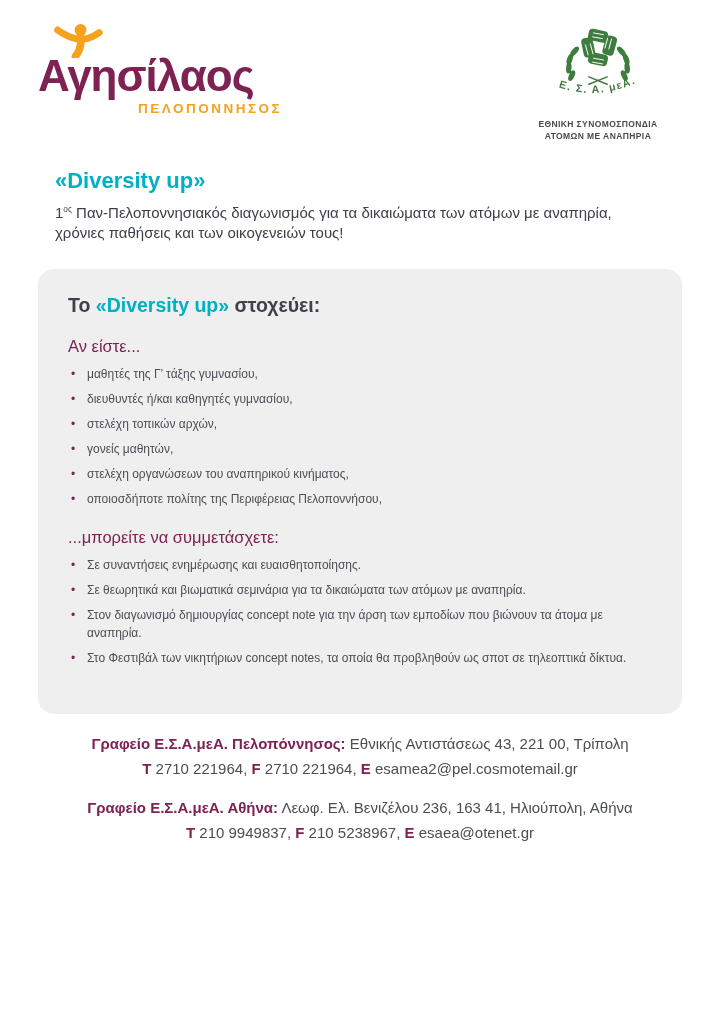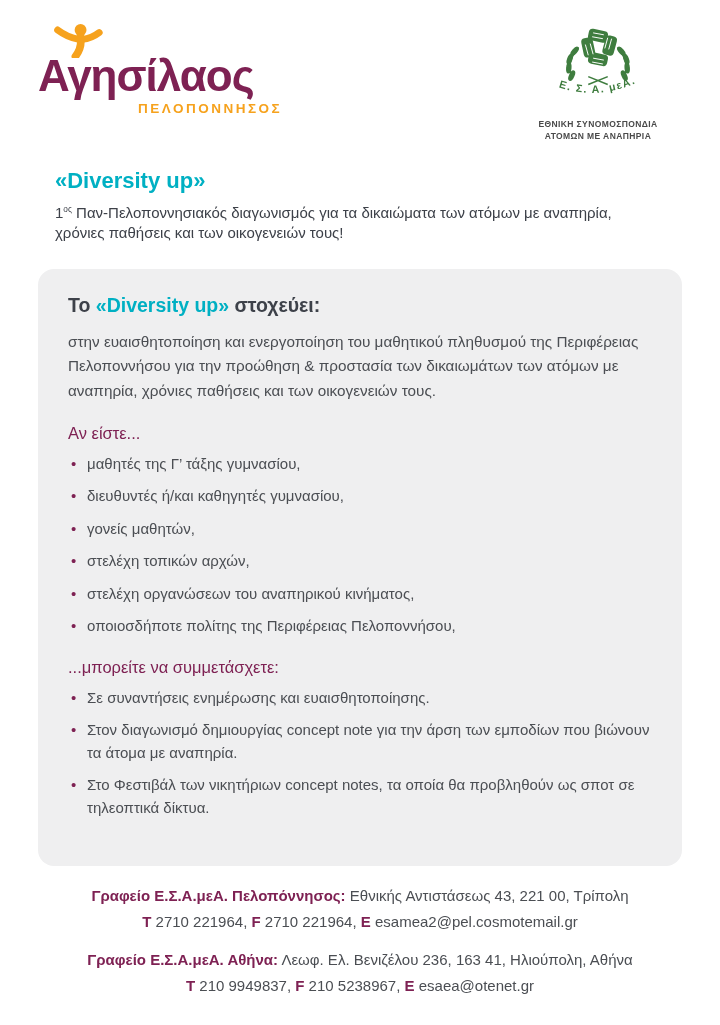--- a/index.html
+++ b/index.html
@@ -22,22 +22,22 @@
   .main-title { margin:9px 55px 16px 55px; font-size:15px; font-weight:normal; color:#3d4149; line-height:1.35; max-width:640px; }
   .main-title sup { font-size:.55em; }
 
   
   .info-box { margin:25px 38px 0 38px; background:#efeff0; border-radius:16px; padding:25px 30px 40px 30px; }
   .box-heading { font-size:19.5px; font-weight:bold; color:#3d4149; }
   .teal { color:#00b0c3; }
   .box-paragraph { margin-top:13px; font-size:15.3px; color:#4b4e53; line-height:1.62; max-width:612px; }
   .sec-heading { margin-top:20px; font-size:16.5px; font-weight:normal; color:#7e2153; }
   ul.bullets { list-style:none; margin:9px 0 0 2px; }
-  ul.bullets li { position:relative; padding-left:17px; font-size:15px; color:#4b4e53;
-                  line-height:1.5; margin-bottom:7px; max-width:600px;margin-top:10px; }
+  ul.bullets li { position:relative; padding-left:17px; font-size:12px; color:#4b4e53;
+                  line-height:1.5; margin-bottom:7px; max-width:600px; }
   ul.bullets li::before { content:"•"; position:absolute; left:1px; top:0; color:#7e2153; }
 
   
   .contacts { text-align:center; margin-top:17px; }
   .contact { font-size:15px; color:#4b4e53; line-height:1.7; }
   .contact + .contact { margin-top:13px; }
   .mb { color:#7e2153; font-weight:bold; }
 </style>
 </head>
 <body>
@@ -99,35 +99,35 @@
       </div>
     </div>
   </div>
 
   <div class="program-name">«Diversity up»</div>
   <div class="main-title"><span>1</span><sup>ος</sup><span> Παν-Πελοποννησιακός διαγωνισμός για τα δικαιώματα των ατόμων με αναπηρία, χρόνιες παθήσεις και των οικογενειών τους!</span></div>
 
   <div class="info-box">
     <div class="box-heading"><span>Το </span><span class="teal">«Diversity up»</span><span> στοχεύει:</span></div>
 
-    <div class="box-paragraph">στην ευαισθητοποίηση και ενεργοποίηση του μαθητικού πληθυσμού της Περιφέρειας Πελοποννήσου για την προώθηση &amp; προστασία των δικαιωμάτων των ατόμων με αναπηρία, χρόνιες παθήσεις και των οικογενειών τους.</div>
 
     <div class="sec-heading">Αν είστε...</div>
     <ul class="bullets">
       <li>μαθητές της Γ’ τάξης γυμνασίου,</li>
       <li>διευθυντές ή/και καθηγητές γυμνασίου,</li>
+      <li>στελέχη τοπικών αρχών,</li>
       <li>γονείς μαθητών,</li>
-      <li>στελέχη τοπικών αρχών,</li>
       <li>στελέχη οργανώσεων του αναπηρικού κινήματος,</li>
       <li>οποιοσδήποτε πολίτης της Περιφέρειας Πελοποννήσου,</li>
     </ul>
 
     <div class="sec-heading">...μπορείτε να συμμετάσχετε:</div>
     <ul class="bullets">
       <li>Σε συναντήσεις ενημέρωσης και ευαισθητοποίησης.</li>
+      <li>Σε θεωρητικά και βιωματικά σεμινάρια για τα δικαιώματα των ατόμων με αναπηρία.</li>
       <li>Στον διαγωνισμό δημιουργίας concept note για την άρση των εμποδίων που βιώνουν τα άτομα με αναπηρία.</li>
       <li>Στο Φεστιβάλ των νικητήριων concept notes, τα οποία θα προβληθούν ως σποτ σε τηλεοπτικά δίκτυα.</li>
     </ul>
   </div>
 
   <div class="contacts">
     <div class="contact">
       <div>
         <span class="mb">Γραφείο Ε.Σ.Α.μεΑ. Πελοπόννησος:</span>
         <span>Εθνικής Αντιστάσεως 43, 221 00, Τρίπολη</span>

